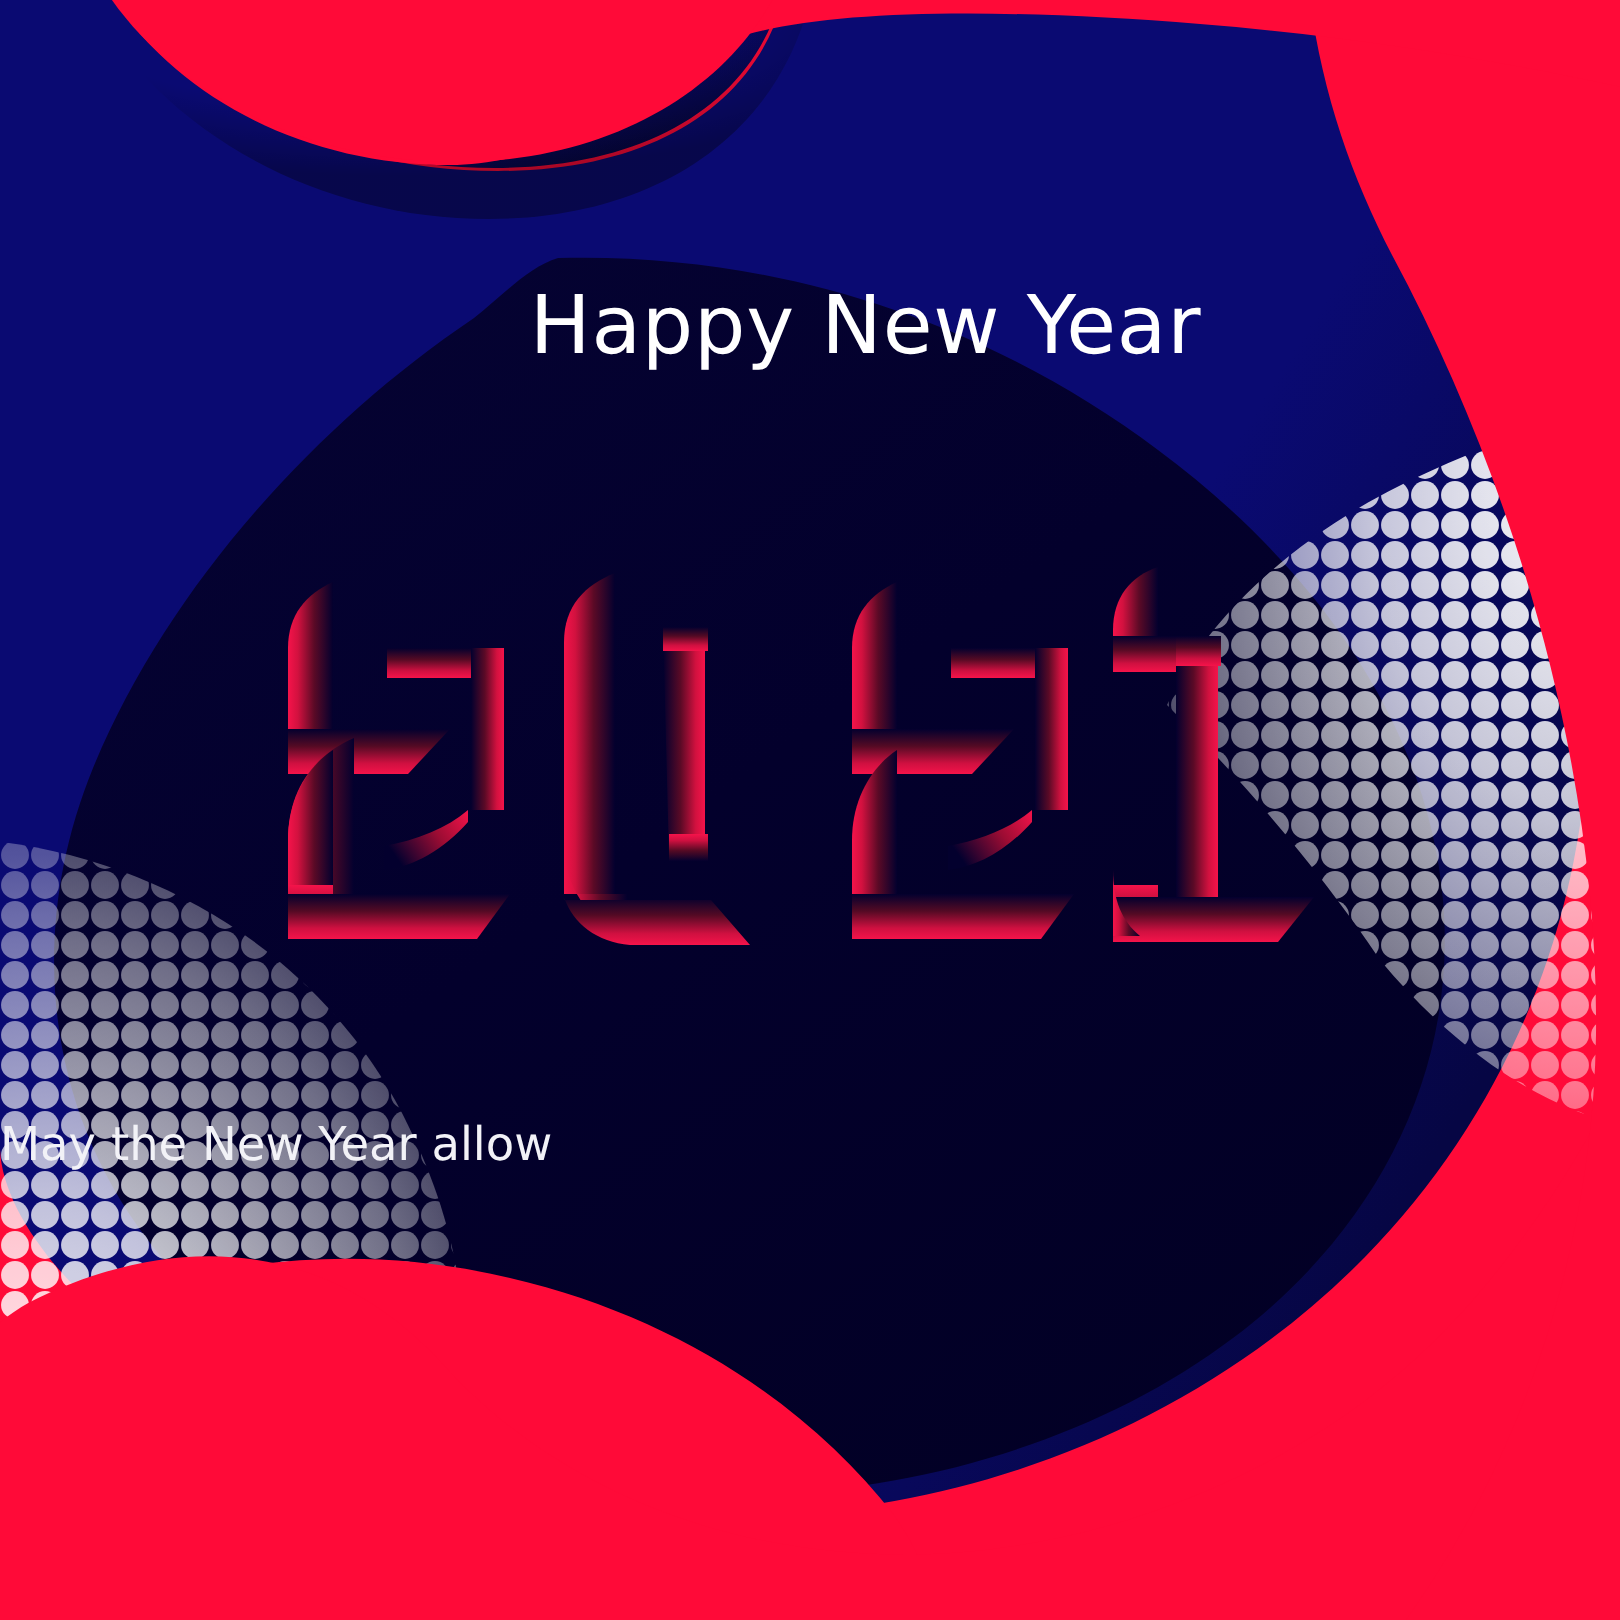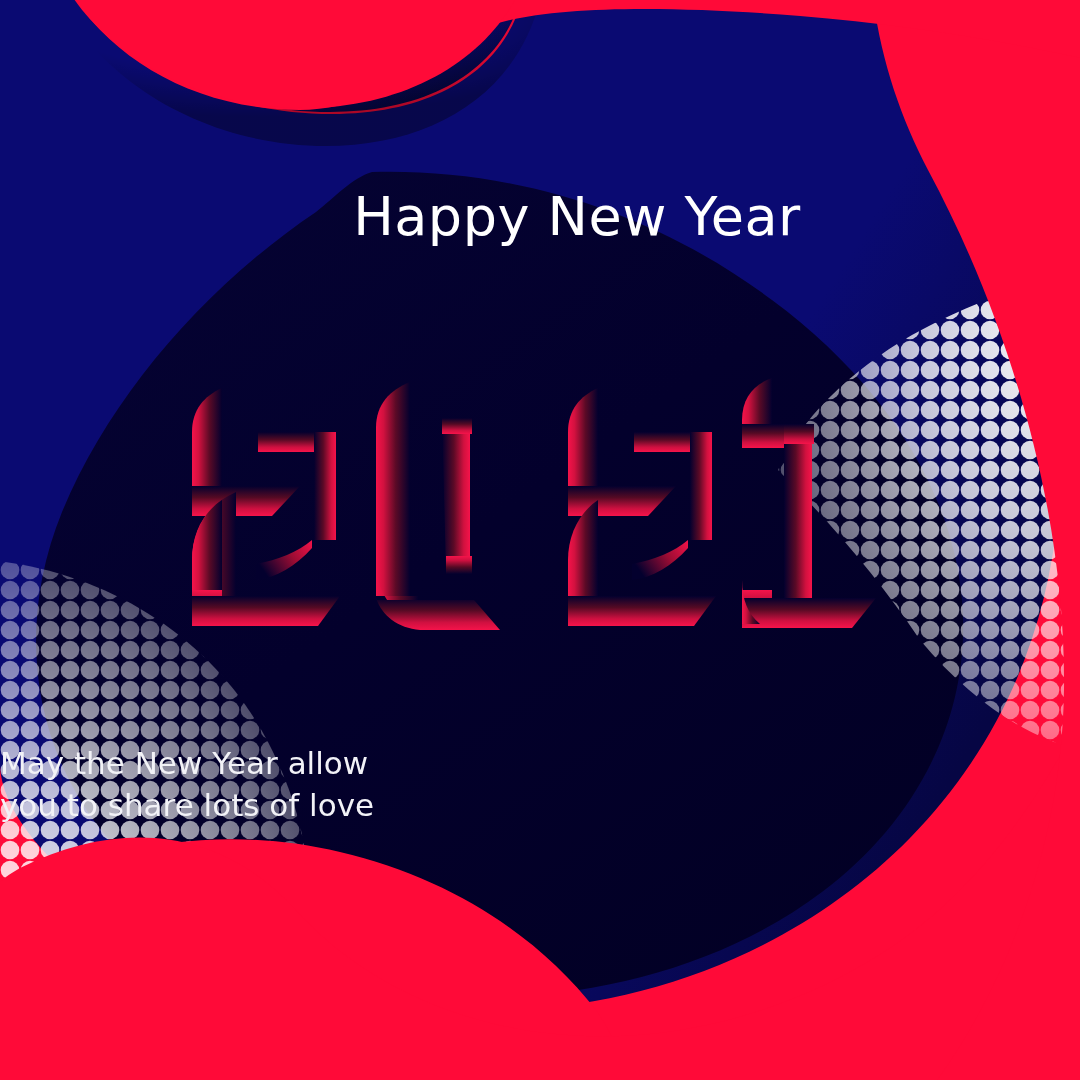--- a/index.html
+++ b/index.html
@@ -293,17 +293,16 @@
              C 412,86 350,110 300,110
              C 200,110 112,62 70,-10 Z"></path>
     <path fill="#FF0A38" d="M 68,-10 C 110,58 200,108 304,108 C 408,108 488,58 520,-10 Z"></path>
   </svg>
 
   <div class="txt-layer">
     <div id="title">Happy New Year</div>
 
     <div id="subtitle">
       <span class="line">May the New Year allow</span>
-      <span class="line">you to share lots of love</span>
     </div>
   </div>
 
 </div>
 
 </body></html>

